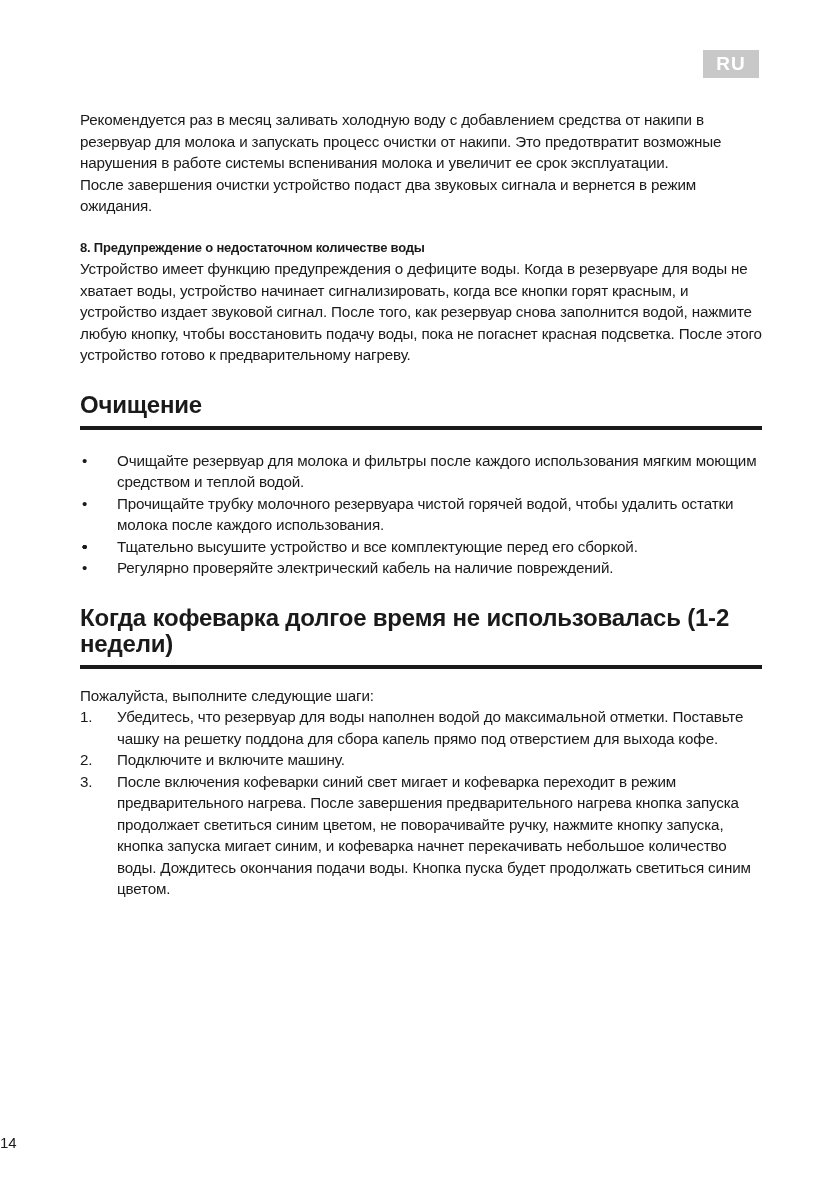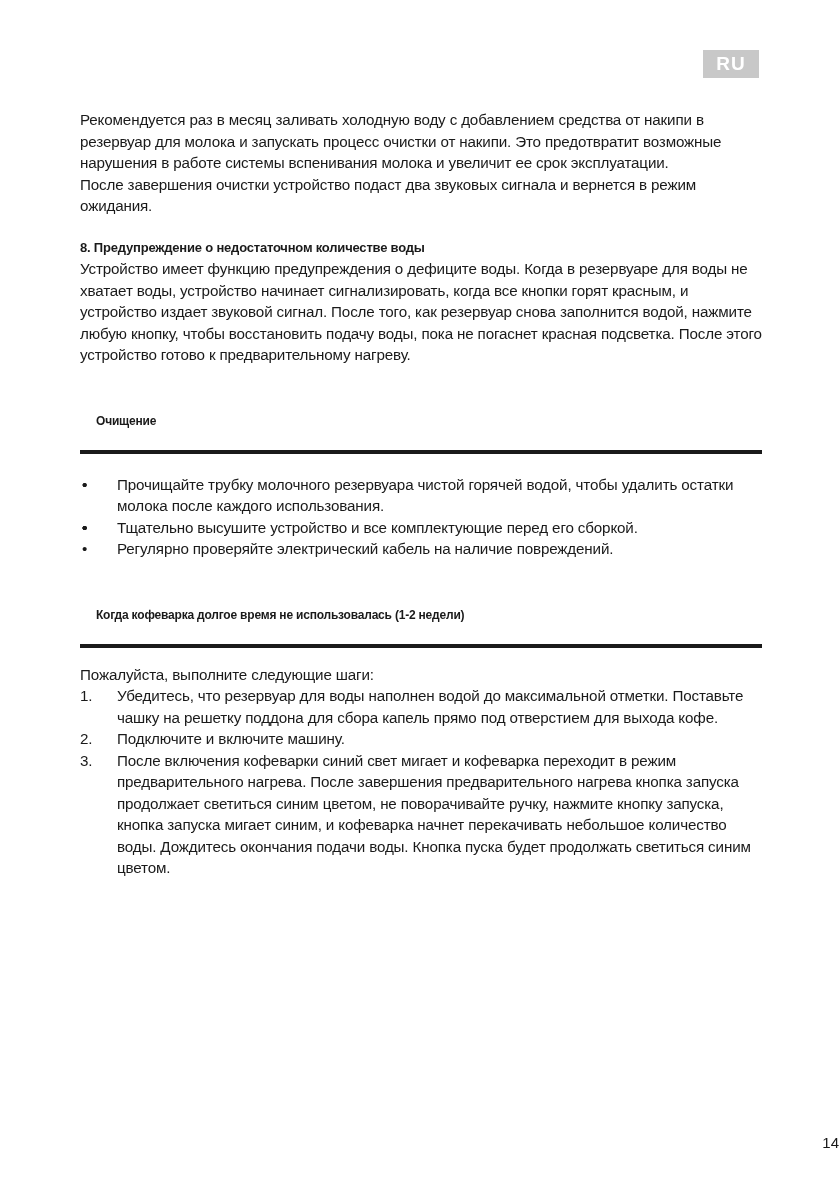--- a/index.html
+++ b/index.html
@@ -11,32 +11,32 @@
       position: absolute; left: 703px; top: 50px; width: 56px; height: 28px;
       background: #c8c8c8; border-radius: 0; color: #ffffff;
       font-weight: bold; font-size: 19px; line-height: 28px; text-align: center;
       letter-spacing: 1px;
     }
     .content { position: absolute; left: 80px; top: 109px; width: 682px; }
     .para { font-size: 15.2px; line-height: 21.5px; margin: 0; letter-spacing: -0.15px; }
     .sub-heading { font-size: 13px; line-height: 21.5px; font-weight: bold; margin: 0; letter-spacing: -0.2px; }
     .gap-1 { height: 20px; }
     .section-title {
-      font-size: 12px; font-weight: bold; line-height: 26px; margin: 16px;
+      font-size: 24px; font-weight: bold; line-height: 26px; margin: 0;
       letter-spacing: -0.2px;
     }
     .rule { height: 4px; background: #1a1a1a; margin-top: 8px; }
     .bullets { list-style: none; margin: 0; padding: 0; }
     .bullets li { position: relative; padding-left: 37px; font-size: 15.2px; line-height: 21.5px; letter-spacing: -0.15px; }
     .bullets li .dot { position: absolute; left: 2px; top: 0; }
     .steps { list-style: none; margin: 0; padding: 0; }
     .steps li { position: relative; padding-left: 37px; font-size: 15.2px; line-height: 21.5px; letter-spacing: -0.15px; }
     .steps li .num { position: absolute; left: 0; top: 0; }
     .page-number {
-      position: absolute; left: 0; width: 839px; top: 1134px; text-align: right;
+      position: absolute; left: 0; width: 839px; top: 1134px; text-align: left;
       font-size: 15px;
     }
   </style>
 </head>
 <body>
 
 <div class="lang-badge">RU</div>
 
 <div class="content">
   <p class="para">Рекомендуется раз в месяц заливать холодную воду с добавлением средства от накипи в резервуар для молока и запускать процесс очистки от накипи. Это предотвратит возможные нарушения в работе системы вспенивания молока и увеличит ее срок эксплуатации.</p>
@@ -48,21 +48,21 @@
   <p class="para">Устройство имеет функцию предупреждения о дефиците воды. Когда в резервуаре для воды не хватает воды, устройство начинает сигнализировать, когда все кнопки горят красным, и устройство издает звуковой сигнал. После того, как резервуар снова заполнится водой, нажмите любую кнопку, чтобы восстановить подачу воды, пока не погаснет красная подсветка. После этого устройство готово к предварительному нагреву.</p>
 
   <div style="height:26px"></div>
 
   <h2 class="section-title">Очищение</h2>
   <div class="rule"></div>
 
   <div style="height:20px"></div>
 
   <ul class="bullets">
-    <li><span class="dot">•</span></li>
+    <li><span class="dot">•</span><span>Очищайте резервуар для молока и фильтры после каждого использования мягким моющим средством и теплой водой.</span></li>
     <li><span class="dot">•</span><span>Прочищайте трубку молочного резервуара чистой горячей водой, чтобы удалить остатки молока после каждого использования.</span></li>
     <li><span class="dot">•</span></li>
     <li><span class="dot">•</span></li>
     <li><span class="dot">•</span></li>
     <li><span class="dot">•</span><span>Тщательно высушите устройство и все комплектующие перед его сборкой.</span></li>
     <li><span class="dot">•</span><span>Регулярно проверяйте электрический кабель на наличие повреждений.</span></li>
   </ul>
 
   <div style="height:26px"></div>
 

